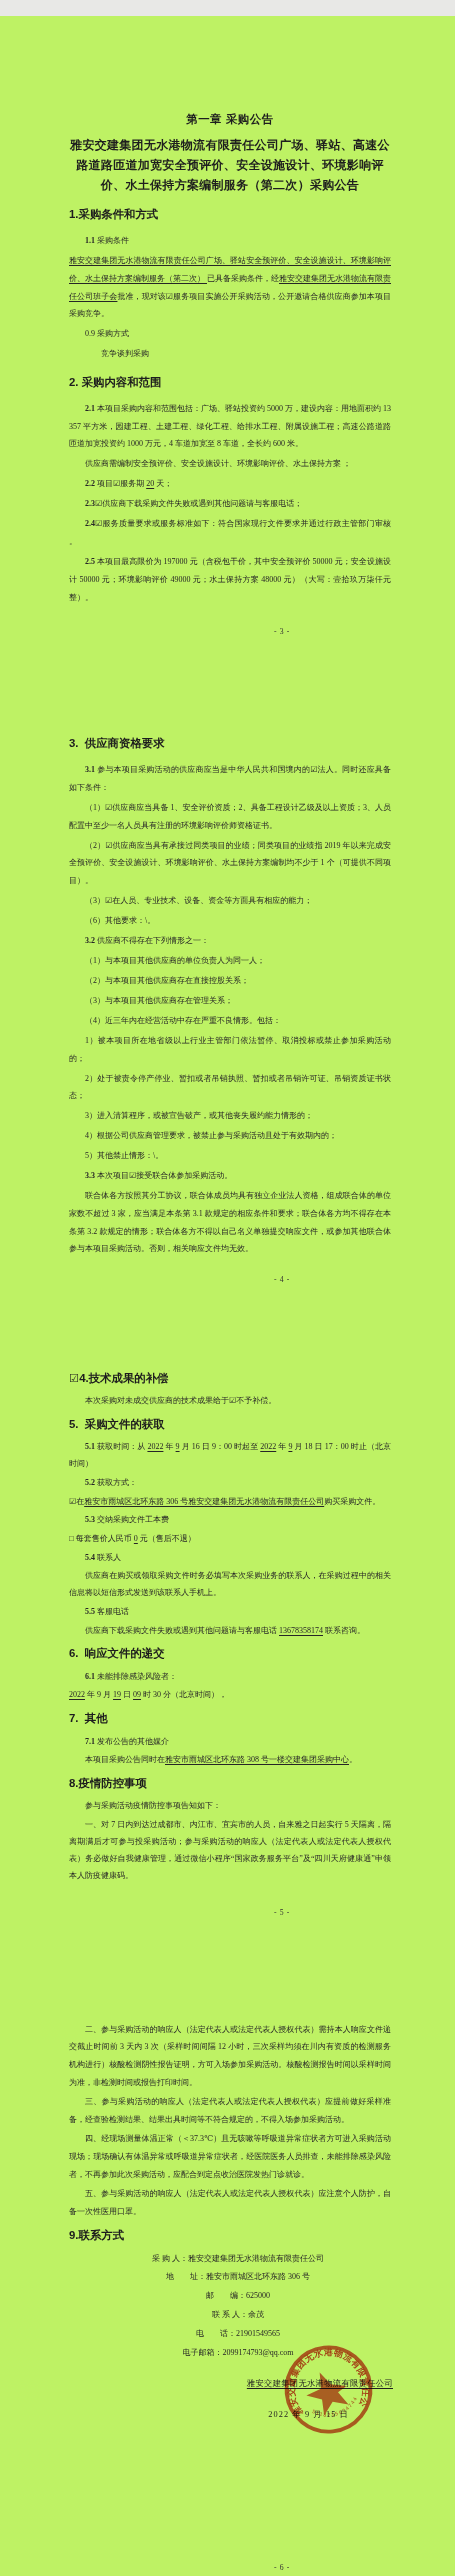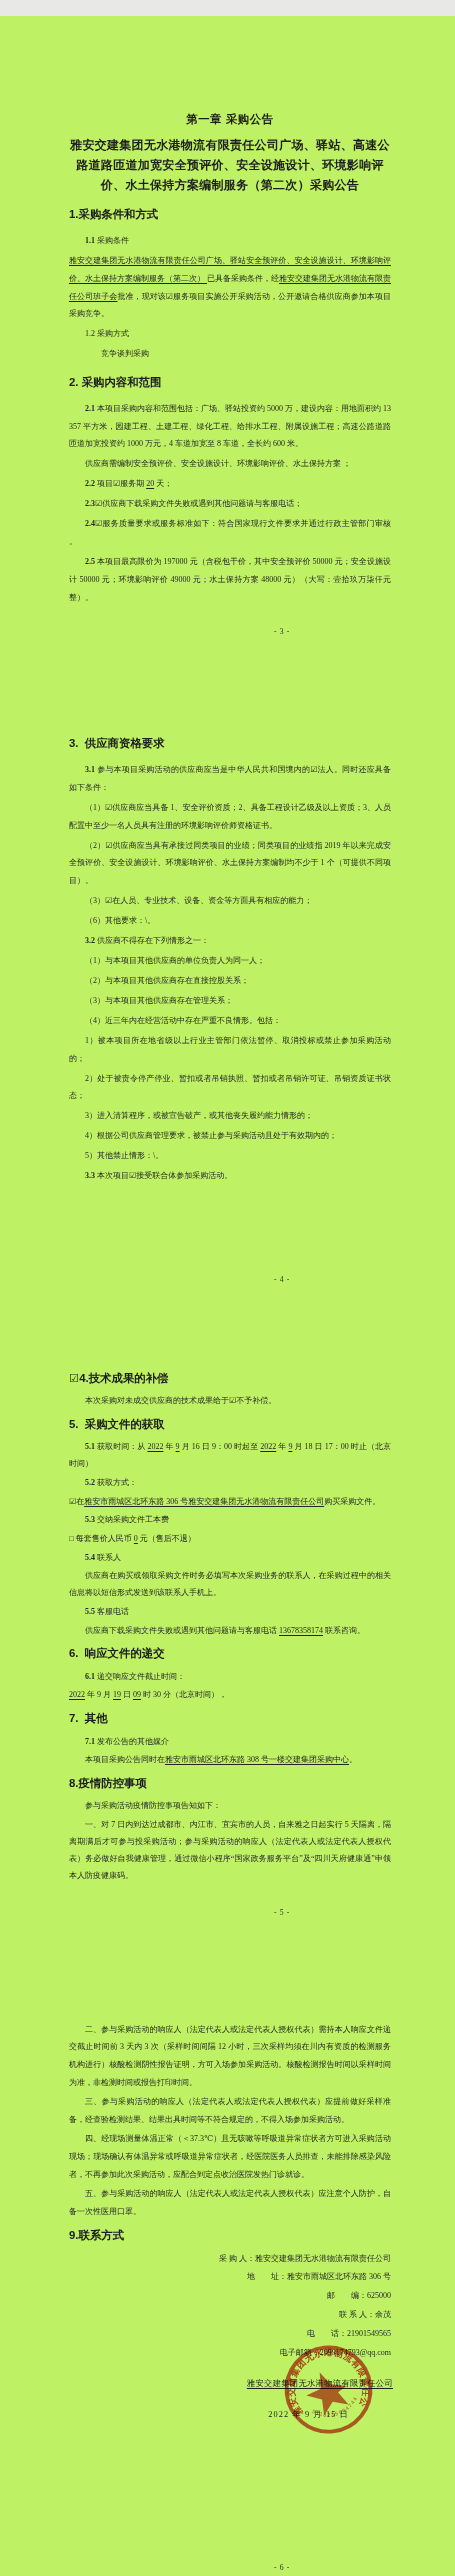--- a/index.html
+++ b/index.html
@@ -40,21 +40,21 @@
   }
   .p3 .sec-h{margin:6.8px 0 4.6px 0;}
   .p4 .sec-h{margin:6.8px 0 4.6px 0;}
 
   p.para{
     font-size:8px;line-height:17.7px;margin:2.3px 0;text-align:justify;
     word-break:break-all;
   }
   .p3 p.para{line-height:17px;margin:1.7px 0;}
   .p4 p.para{margin:1.7px 0;}
-  .p4 p.para.contact{margin:1.1px 0;text-align:right;}
+  .p4 p.para.contact{margin:1.1px 0;text-align:center;}
   p.para.ind1{text-indent:2em;}
   p.para.ind2{text-indent:4em;}
   p.para.ind0{text-indent:0;}
   span.u{text-decoration:underline;text-underline-offset:2.3px;text-decoration-thickness:0.6px;}
   span.b{font-weight:700;}
 
   .pagenum{
     position:absolute;bottom:24px;left:0;right:0;text-align:center;
     padding-left:108px;font-size:7.7px;color:#333;letter-spacing:0.6px;
   }
@@ -91,21 +91,21 @@
 <div class="doc">
 
   <section class="page p1">
     <div class="content">
       <div class="chapter">第一章 采购公告</div>
       <div class="doc-title">雅安交建集团无水港物流有限责任公司广场、驿站、高速公路道路匝道加宽安全预评价、安全设施设计、环境影响评价、水土保持方案编制服务（第二次）采购公告</div>
       <div>
           <div class="sec-h">1.采购条件和方式</div>
           <p class="para ind1"><span class="b">1.1 </span><span>采购条件</span></p>
           <p class="para ind0"><span class="u">雅安交建集团无水港物流有限责任公司广场、驿站安全预评价、安全设施设计、环境影响评价、水土保持方案编制服务（第二次） </span><span>已具备采购条件，经</span><span class="u">雅安交建集团无水港物流有限责任公司班子会</span><span>批准，现对该☑服务项目实施公开采购活动，公开邀请合格供应商参加本项目采购竞争。</span></p>
-          <p class="para ind1"><span>1.2 采购方式</span></p>
+          <p class="para ind1"><span>0.9 采购方式</span></p>
           <p class="para ind2"><span>竞争谈判采购</span></p>
           <div class="sec-h">2. 采购内容和范围</div>
           <p class="para ind1"><span class="b">2.1 </span><span>本项目采购内容和范围包括：广场、驿站投资约 5000 万，建设内容：用地面积约 13357 平方米，园建工程、土建工程、绿化工程、给排水工程、附属设施工程；高速公路道路匝道加宽投资约 1000 万元，4 车道加宽至 8 车道，全长约 600 米。</span></p>
           <p class="para ind1"><span>供应商需编制安全预评价、安全设施设计、环境影响评价、水土保持方案 ；</span></p>
           <p class="para ind1"><span class="b">2.2 </span><span>项目☑服务期 </span><span class="u">20</span><span> 天；</span></p>
           <p class="para ind1"><span class="b">2.3</span><span>☑供应商下载采购文件失败或遇到其他问题请与客服电话；</span></p>
           <p class="para ind1"><span class="b">2.4</span><span>☑服务质量要求或服务标准如下：符合国家现行文件要求并通过行政主管部门审核 。</span></p>
           <p class="para ind1"><span class="b">2.5 </span><span>本项目最高限价为 197000 元（含税包干价，其中安全预评价 50000 元；安全设施设计 50000 元；环境影响评价 49000 元；水土保持方案 48000 元）（大写：壹拾玖万柒仟元整）。</span></p>
         </div>
     </div>
@@ -125,20 +125,21 @@
           <p class="para ind1"><span>（1）与本项目其他供应商的单位负责人为同一人；</span></p>
           <p class="para ind1"><span>（2）与本项目其他供应商存在直接控股关系；</span></p>
           <p class="para ind1"><span>（3）与本项目其他供应商存在管理关系；</span></p>
           <p class="para ind1"><span>（4）近三年内在经营活动中存在严重不良情形。包括：</span></p>
           <p class="para ind1"><span>1）被本项目所在地省级以上行业主管部门依法暂停、取消投标或禁止参加采购活动的；</span></p>
           <p class="para ind1"><span>2）处于被责令停产停业、暂扣或者吊销执照、暂扣或者吊销许可证、吊销资质证书状态；</span></p>
           <p class="para ind1"><span>3）进入清算程序，或被宣告破产，或其他丧失履约能力情形的；</span></p>
           <p class="para ind1"><span>4）根据公司供应商管理要求，被禁止参与采购活动且处于有效期内的；</span></p>
           <p class="para ind1"><span>5）其他禁止情形：\。</span></p>
           <p class="para ind1"><span class="b">3.3 </span><span>本次项目☑接受联合体参加采购活动。</span></p>
+          <p class="para ind1"><span>联合体各方按照其分工协议，联合体成员均具有独立企业法人资格，组成联合体的单位家数不超过 3 家，应当满足本条第 3.1 款规定的相应条件和要求；联合体各方均不得存在本条第 3.2 款规定的情形；联合体各方不得以自己名义单独提交响应文件，或参加其他联合体参与本项目采购活动。否则，相关响应文件均无效。</span></p>
         </div>
     </div>
     <div class="pagenum">- 4 -</div>
   </section>
 
   <section class="page p3">
     <div class="content">
       <div>
           <div class="sec-h">☑4.技术成果的补偿</div>
           <p class="para ind1"><span>本次采购对未成交供应商的技术成果给于☑不予补偿。</span></p>
@@ -146,21 +147,21 @@
           <p class="para ind1"><span class="b">5.1 </span><span>获取时间：从 </span><span class="u">2022</span><span> 年 </span><span class="u">9</span><span> 月 16 日 9：00 时起至 </span><span class="u">2022</span><span> 年 </span><span class="u">9</span><span> 月 18 日 17：00 时止（北京时间）</span></p>
           <p class="para ind1"><span class="b">5.2 </span><span>获取方式：</span></p>
           <p class="para ind0"><span>☑在</span><span class="u">雅安市雨城区北环东路 306 号雅安交建集团无水港物流有限责任公司</span><span>购买采购文件。</span></p>
           <p class="para ind1"><span class="b">5.3 </span><span>交纳采购文件工本费</span></p>
           <p class="para ind0"><span>□ 每套售价人民币 </span><span class="u">0</span><span> 元（售后不退）</span></p>
           <p class="para ind1"><span class="b">5.4 </span><span>联系人</span></p>
           <p class="para ind1"><span>供应商在购买或领取采购文件时务必填写本次采购业务的联系人，在采购过程中的相关信息将以短信形式发送到该联系人手机上。</span></p>
           <p class="para ind1"><span class="b">5.5 </span><span>客服电话</span></p>
           <p class="para ind1"><span>供应商下载采购文件失败或遇到其他问题请与客服电话 </span><span class="u">13678358174</span><span> 联系咨询。</span></p>
           <div class="sec-h">6.  响应文件的递交</div>
-          <p class="para ind1"><span class="b">6.1 </span><span>递交响应文件截止时间：</span></p>
+          <p class="para ind1"><span class="b">6.1 </span><span>未能排除感染风险者：</span></p>
           <p class="para ind0"><span class="u">2022</span><span> 年 9 月 </span><span class="u">19</span><span> 日 </span><span class="u">09</span><span> 时 30 分（北京时间），</span></p>
           <div class="sec-h">7.  其他</div>
           <p class="para ind1"><span class="b">7.1 </span><span>发布公告的其他媒介</span></p>
           <p class="para ind1"><span>本项目采购公告同时在</span><span class="u">雅安市雨城区北环东路 308 号一楼交建集团采购中心</span><span>。</span></p>
           <div class="sec-h">8.疫情防控事项</div>
           <p class="para ind1"><span>参与采购活动疫情防控事项告知如下：</span></p>
           <p class="para ind1"><span>一、对 7 日内到达过成都市、内江市、宜宾市的人员，自来雅之日起实行 5 天隔离，隔离期满后才可参与投采购活动；参与采购活动的响应人（法定代表人或法定代表人授权代表）务必做好自我健康管理，通过微信小程序“国家政务服务平台”及“四川天府健康通”申领本人防疫健康码。</span></p>
         </div>
     </div>
     <div class="pagenum">- 5 -</div>

